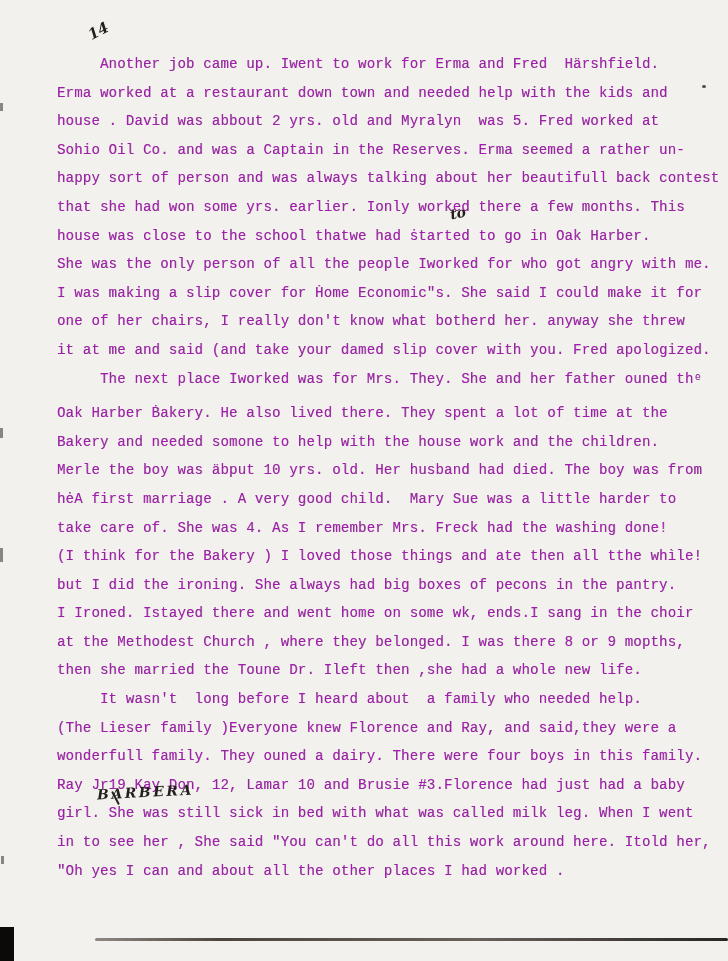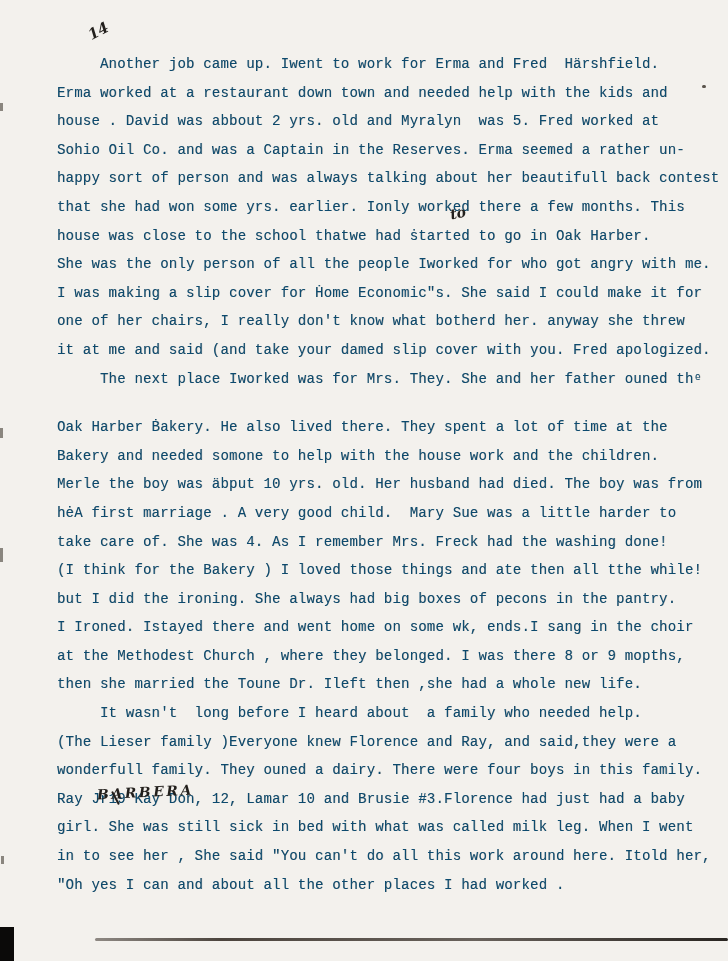--- a/index.html
+++ b/index.html
@@ -11,31 +11,31 @@
   }
   .page {
     position: relative;
     width: 728px; height: 961px;
     background: linear-gradient(180deg, #f4f2ee 0%, #f3f1ed 70%, #efedе8 100%);
     background-color: #f3f1ed;
   }
   .typed {
     position: absolute;
     left: 57px; top: 50px;
-    color: #0c4a6e;
+    color: #a21caf;
     font-size: 14px;
     letter-spacing: 0.2px;
   }
   .line {
     white-space: pre;
     height: 28.6px;
     line-height: 28.6px;
     text-shadow: 0.4px 0.3px 0 rgba(40,36,32,0.35);
   }
-  .line.gap { margin-top: 20px; }
+  .line.gap { margin-top: 6px; }
   .hw {
     position: absolute;
     font-family: "DejaVu Serif", serif;
     font-style: italic;
     color: #221f1c;
   }
   .page-number {
     left: 88px; top: 22px;
     font-size: 15px;
     transform: rotate(-28deg);

